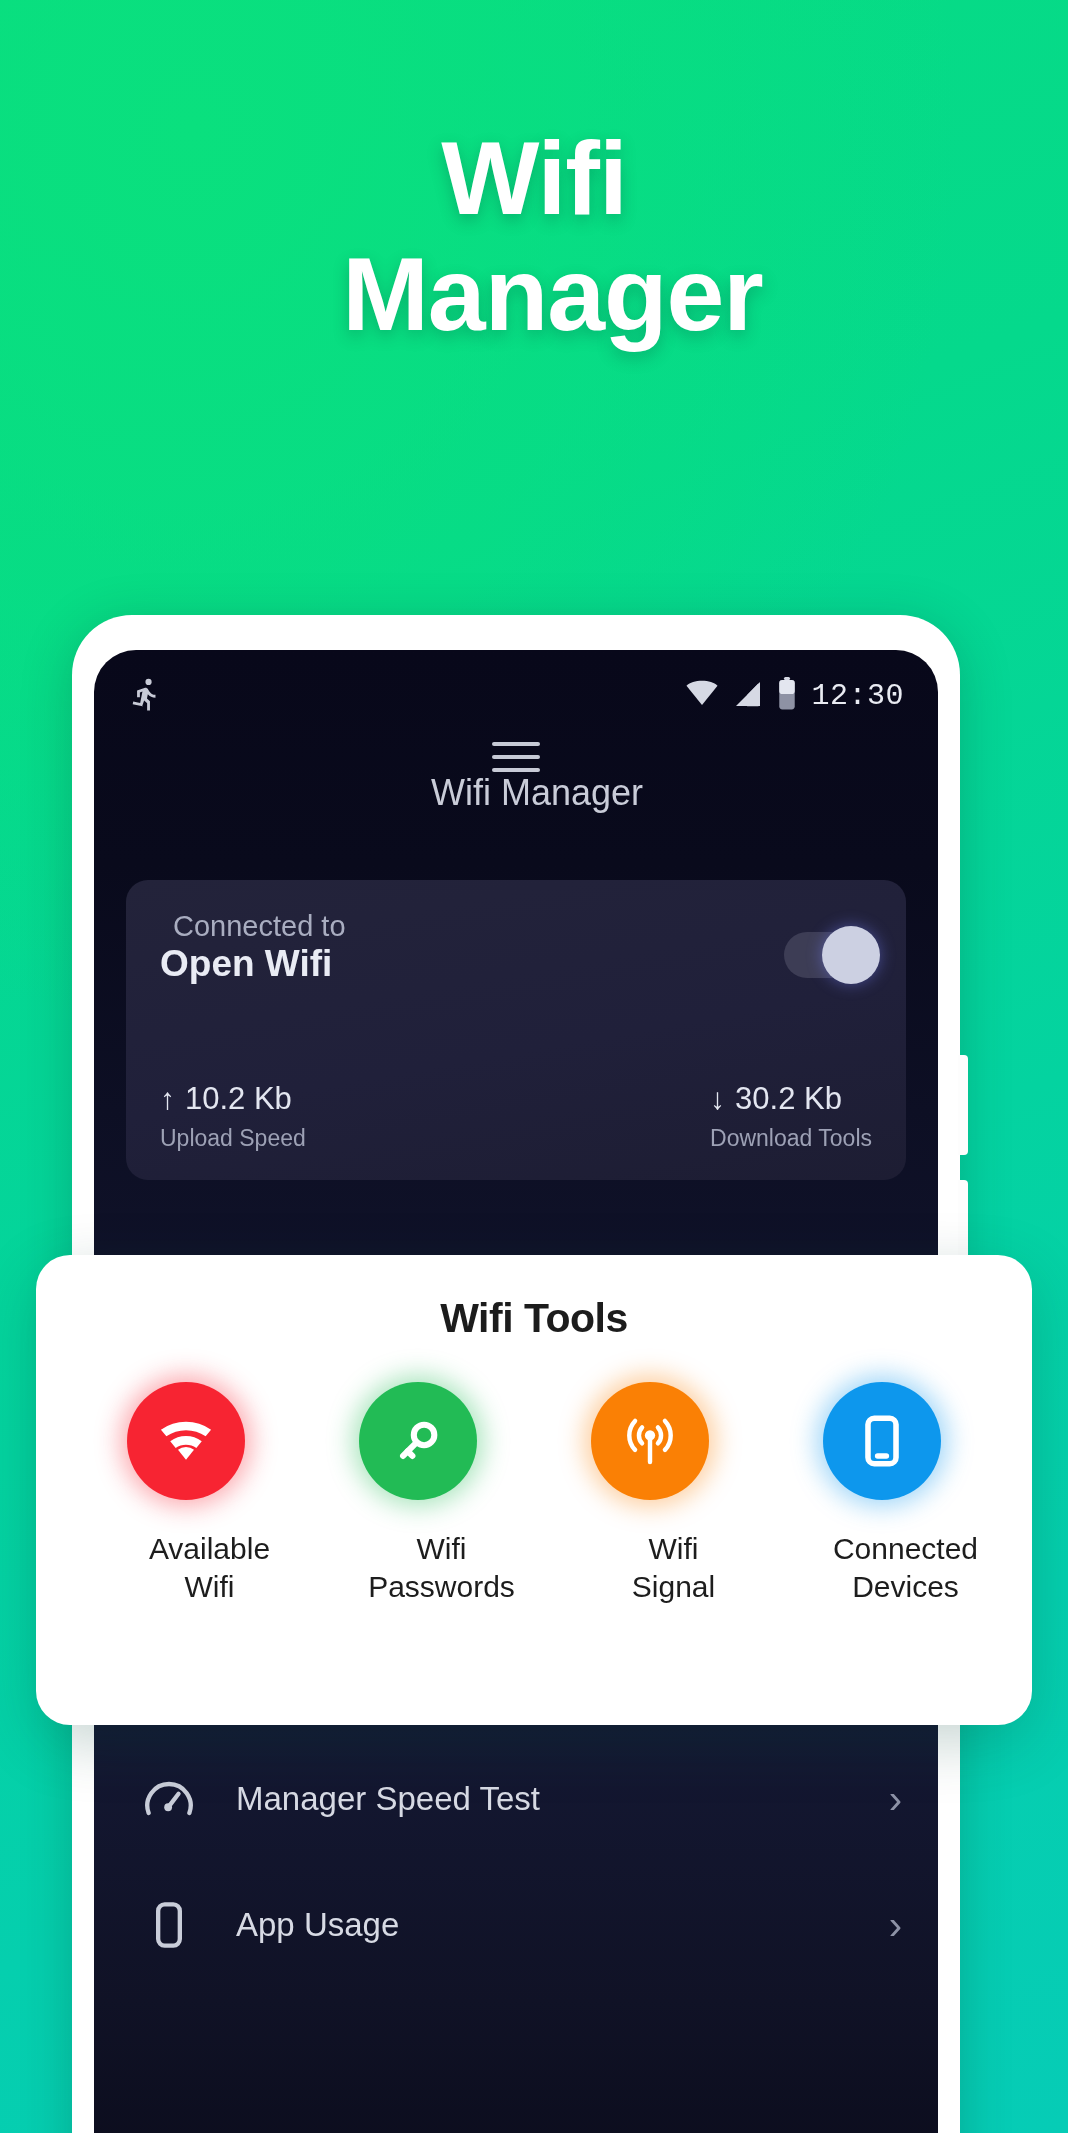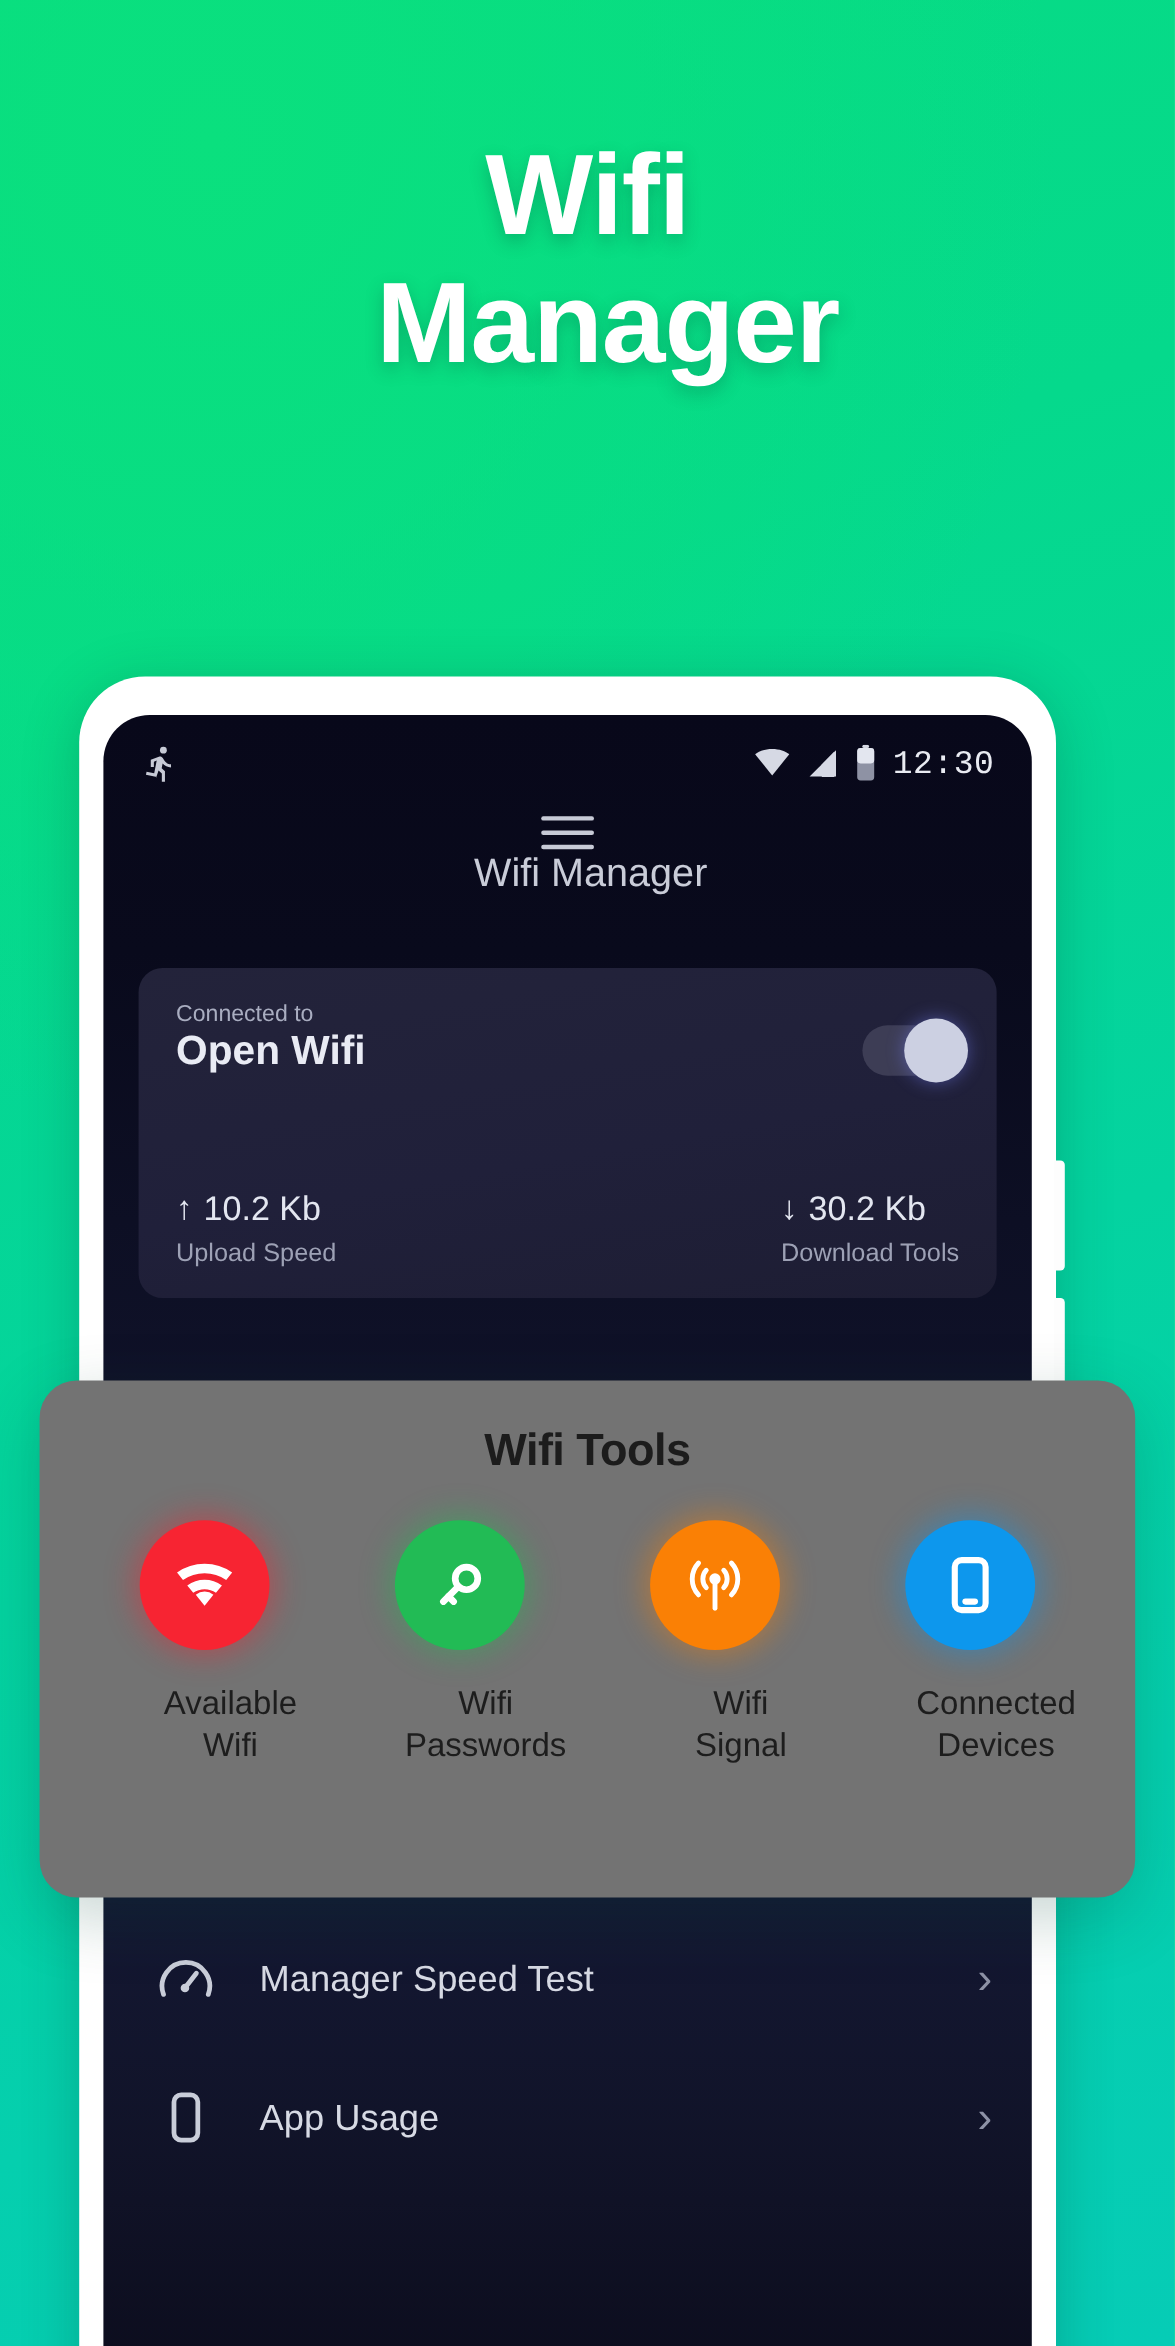--- a/index.html
+++ b/index.html
@@ -81,21 +81,21 @@
 
   
   #conn-card {
     margin:42px 32px 0 32px;
     background:linear-gradient(170deg,#23233a 0%,#20203a 55%,#1d1d33 100%);
     border-radius:22px;
     padding:30px 34px 34px 34px;
     position:relative;
     height:300px;
   }
-  #conn-card .connected-to { font-size:21px; color:#a9adc0; }
+  #conn-card .connected-to { font-size:29px; color:#a9adc0;margin-left:13px; }
   #conn-card .ssid { font-size:37px; font-weight:bold; color:#e9ebf4; }
   #wifi-toggle {
     position:absolute; right:30px; top:52px;
     width:92px; height:46px;
     background:#3d3d55; border-radius:23px; cursor:pointer;
   }
   #wifi-toggle .knob {
     position:absolute; right:-4px; top:-6px;
     width:58px; height:58px; border-radius:50%;
     background:#ccd0e2;
@@ -113,21 +113,21 @@
   #other-tools-title { font-size:33px; color:#d4d7e2; margin-bottom:62px; }
   .tool-row { display:flex; align-items:center; height:126px; cursor:pointer; }
   .tool-row .ico { width:78px; display:flex; justify-content:center; }
   .tool-row .name { margin-left:28px; font-size:33px; color:#d7dae4; }
   .tool-row .chev { margin-left:auto; color:#8d92a6; font-size:40px; font-weight:300; line-height:1; }
 
   
   #tools-panel {
     position:absolute;
     left:36px; top:1255px; width:996px; height:470px;
-    background:#737373;
+    background:#ffffff;
     border-radius:34px;
     box-shadow:0 18px 60px rgba(0,70,55,.22);
     z-index:9;
     padding-top:40px;
   }
   #tools-panel-title {
     text-align:center; font-size:41px; font-weight:bold; color:#1c1c1c;
     letter-spacing:-.5px;
   }
   #tools-grid { display:flex; margin-top:40px; padding:0 34px; }

